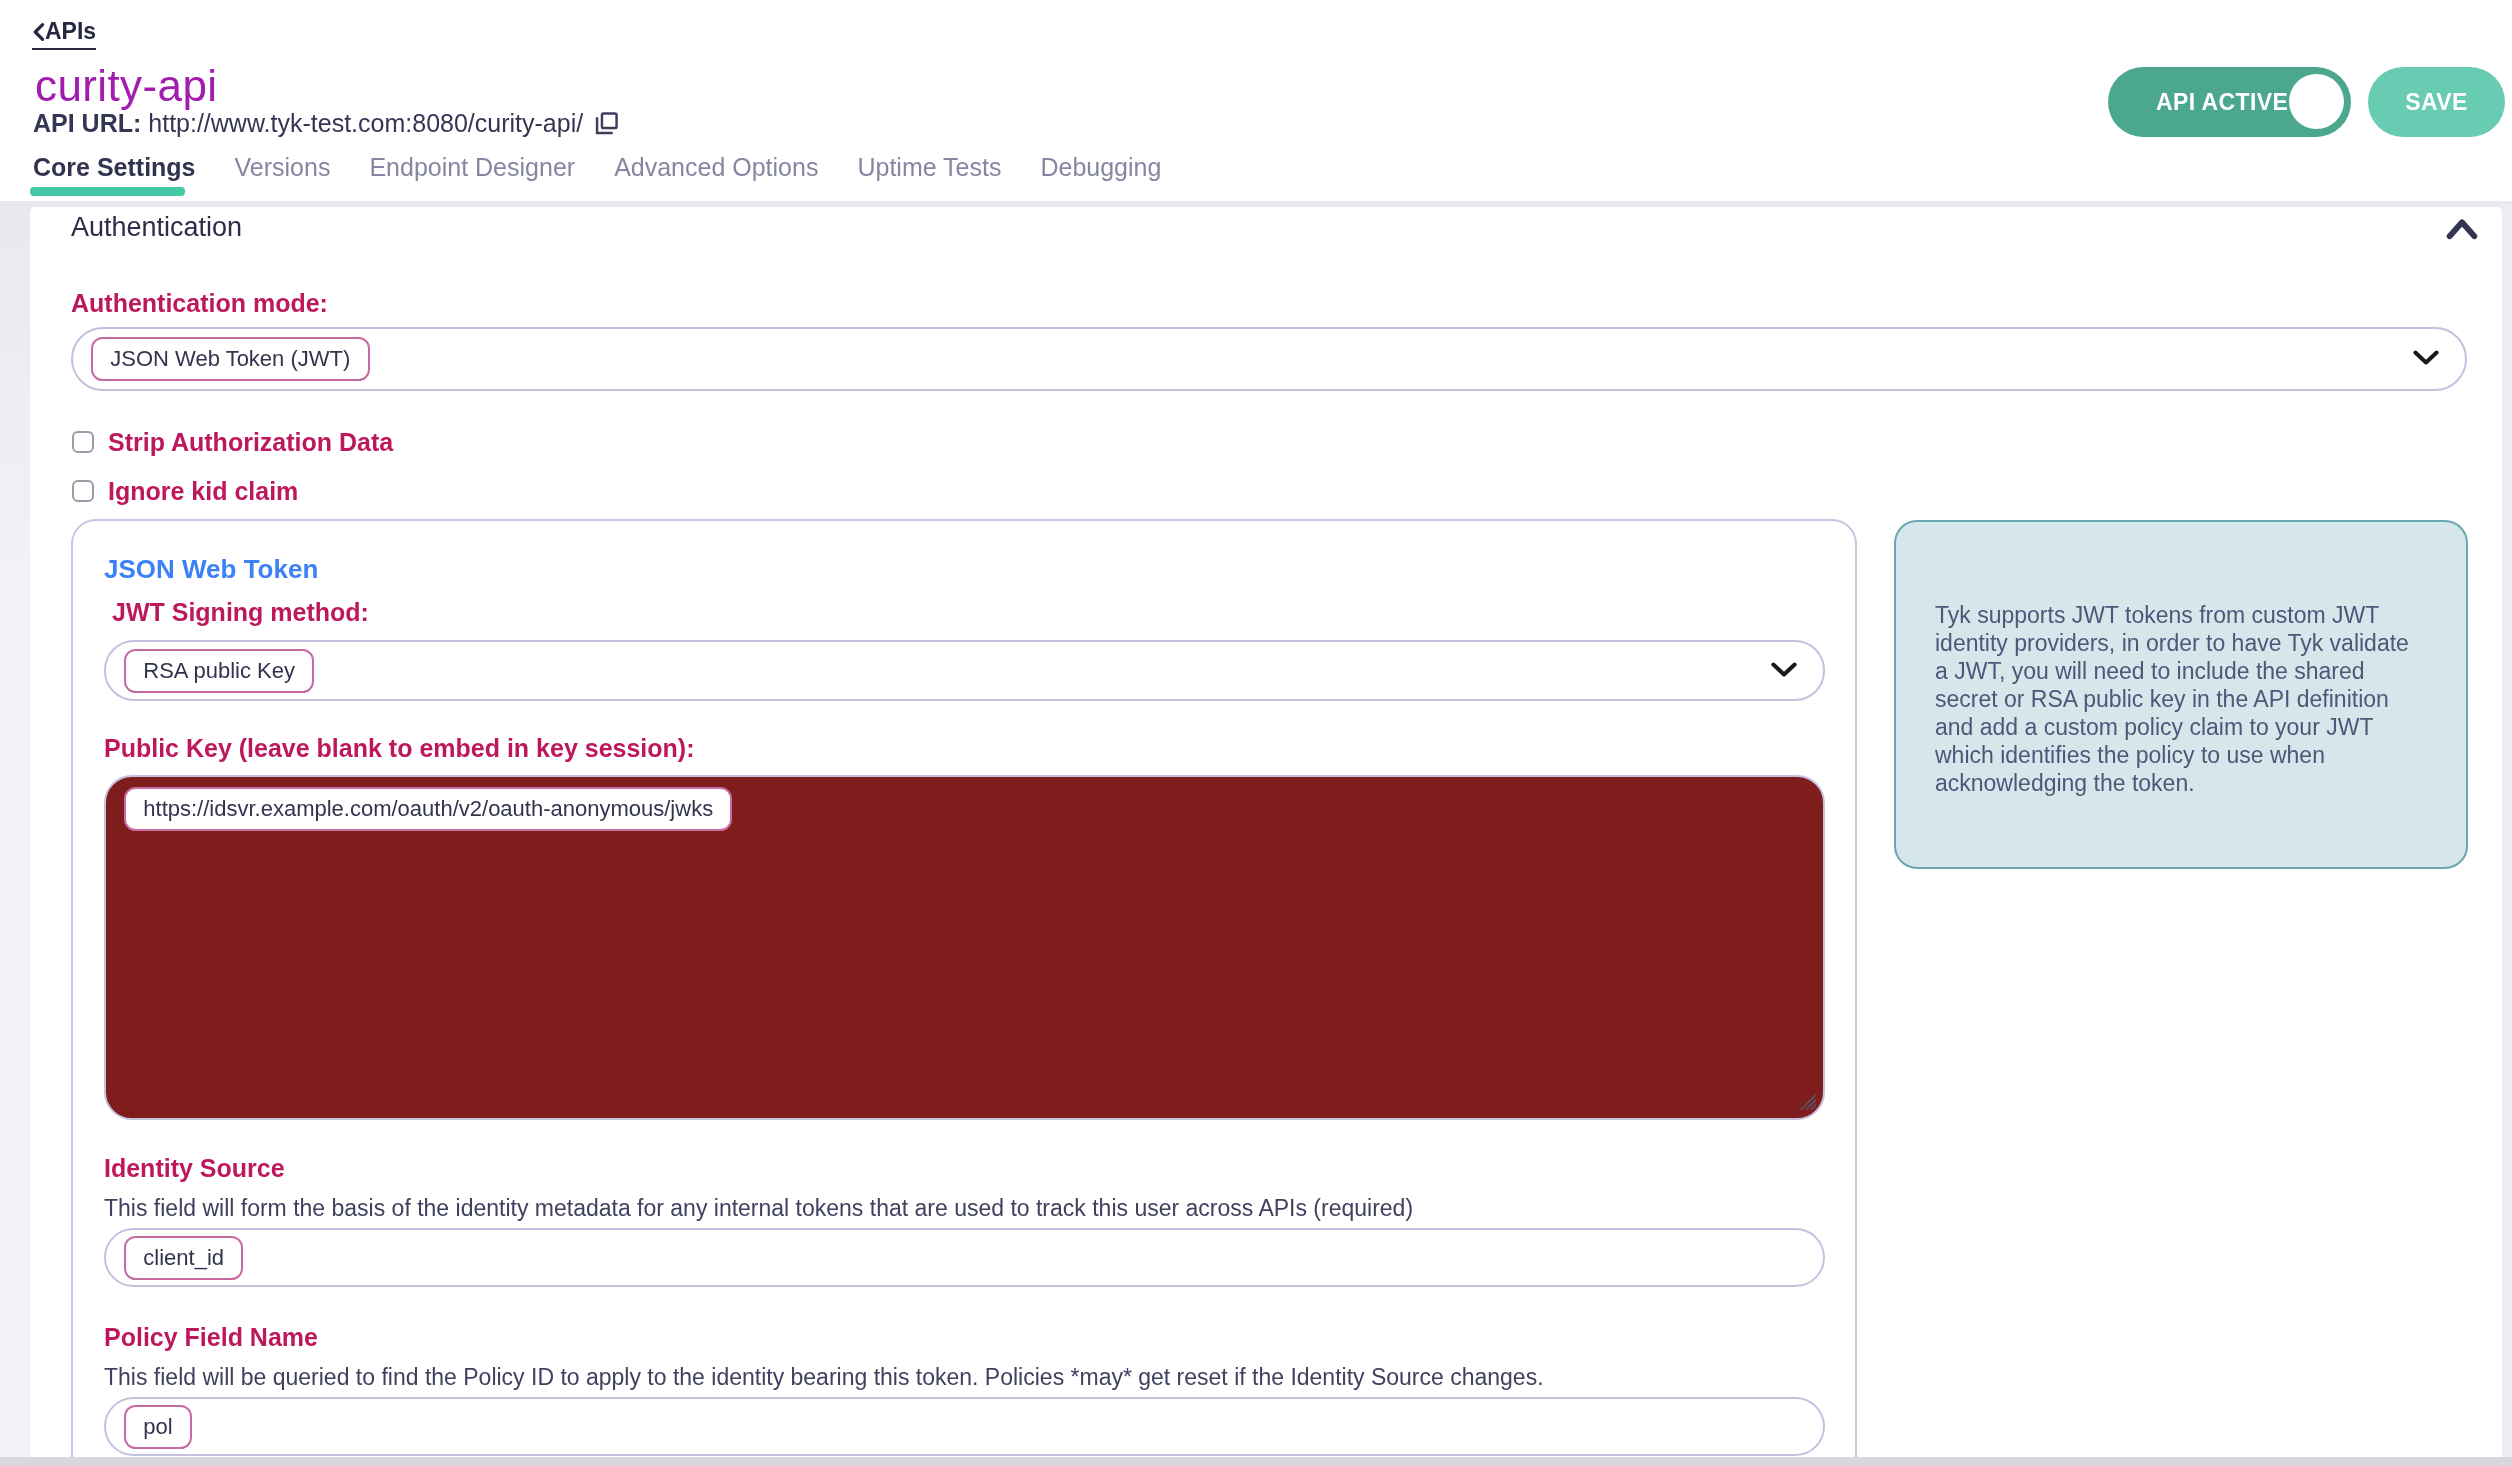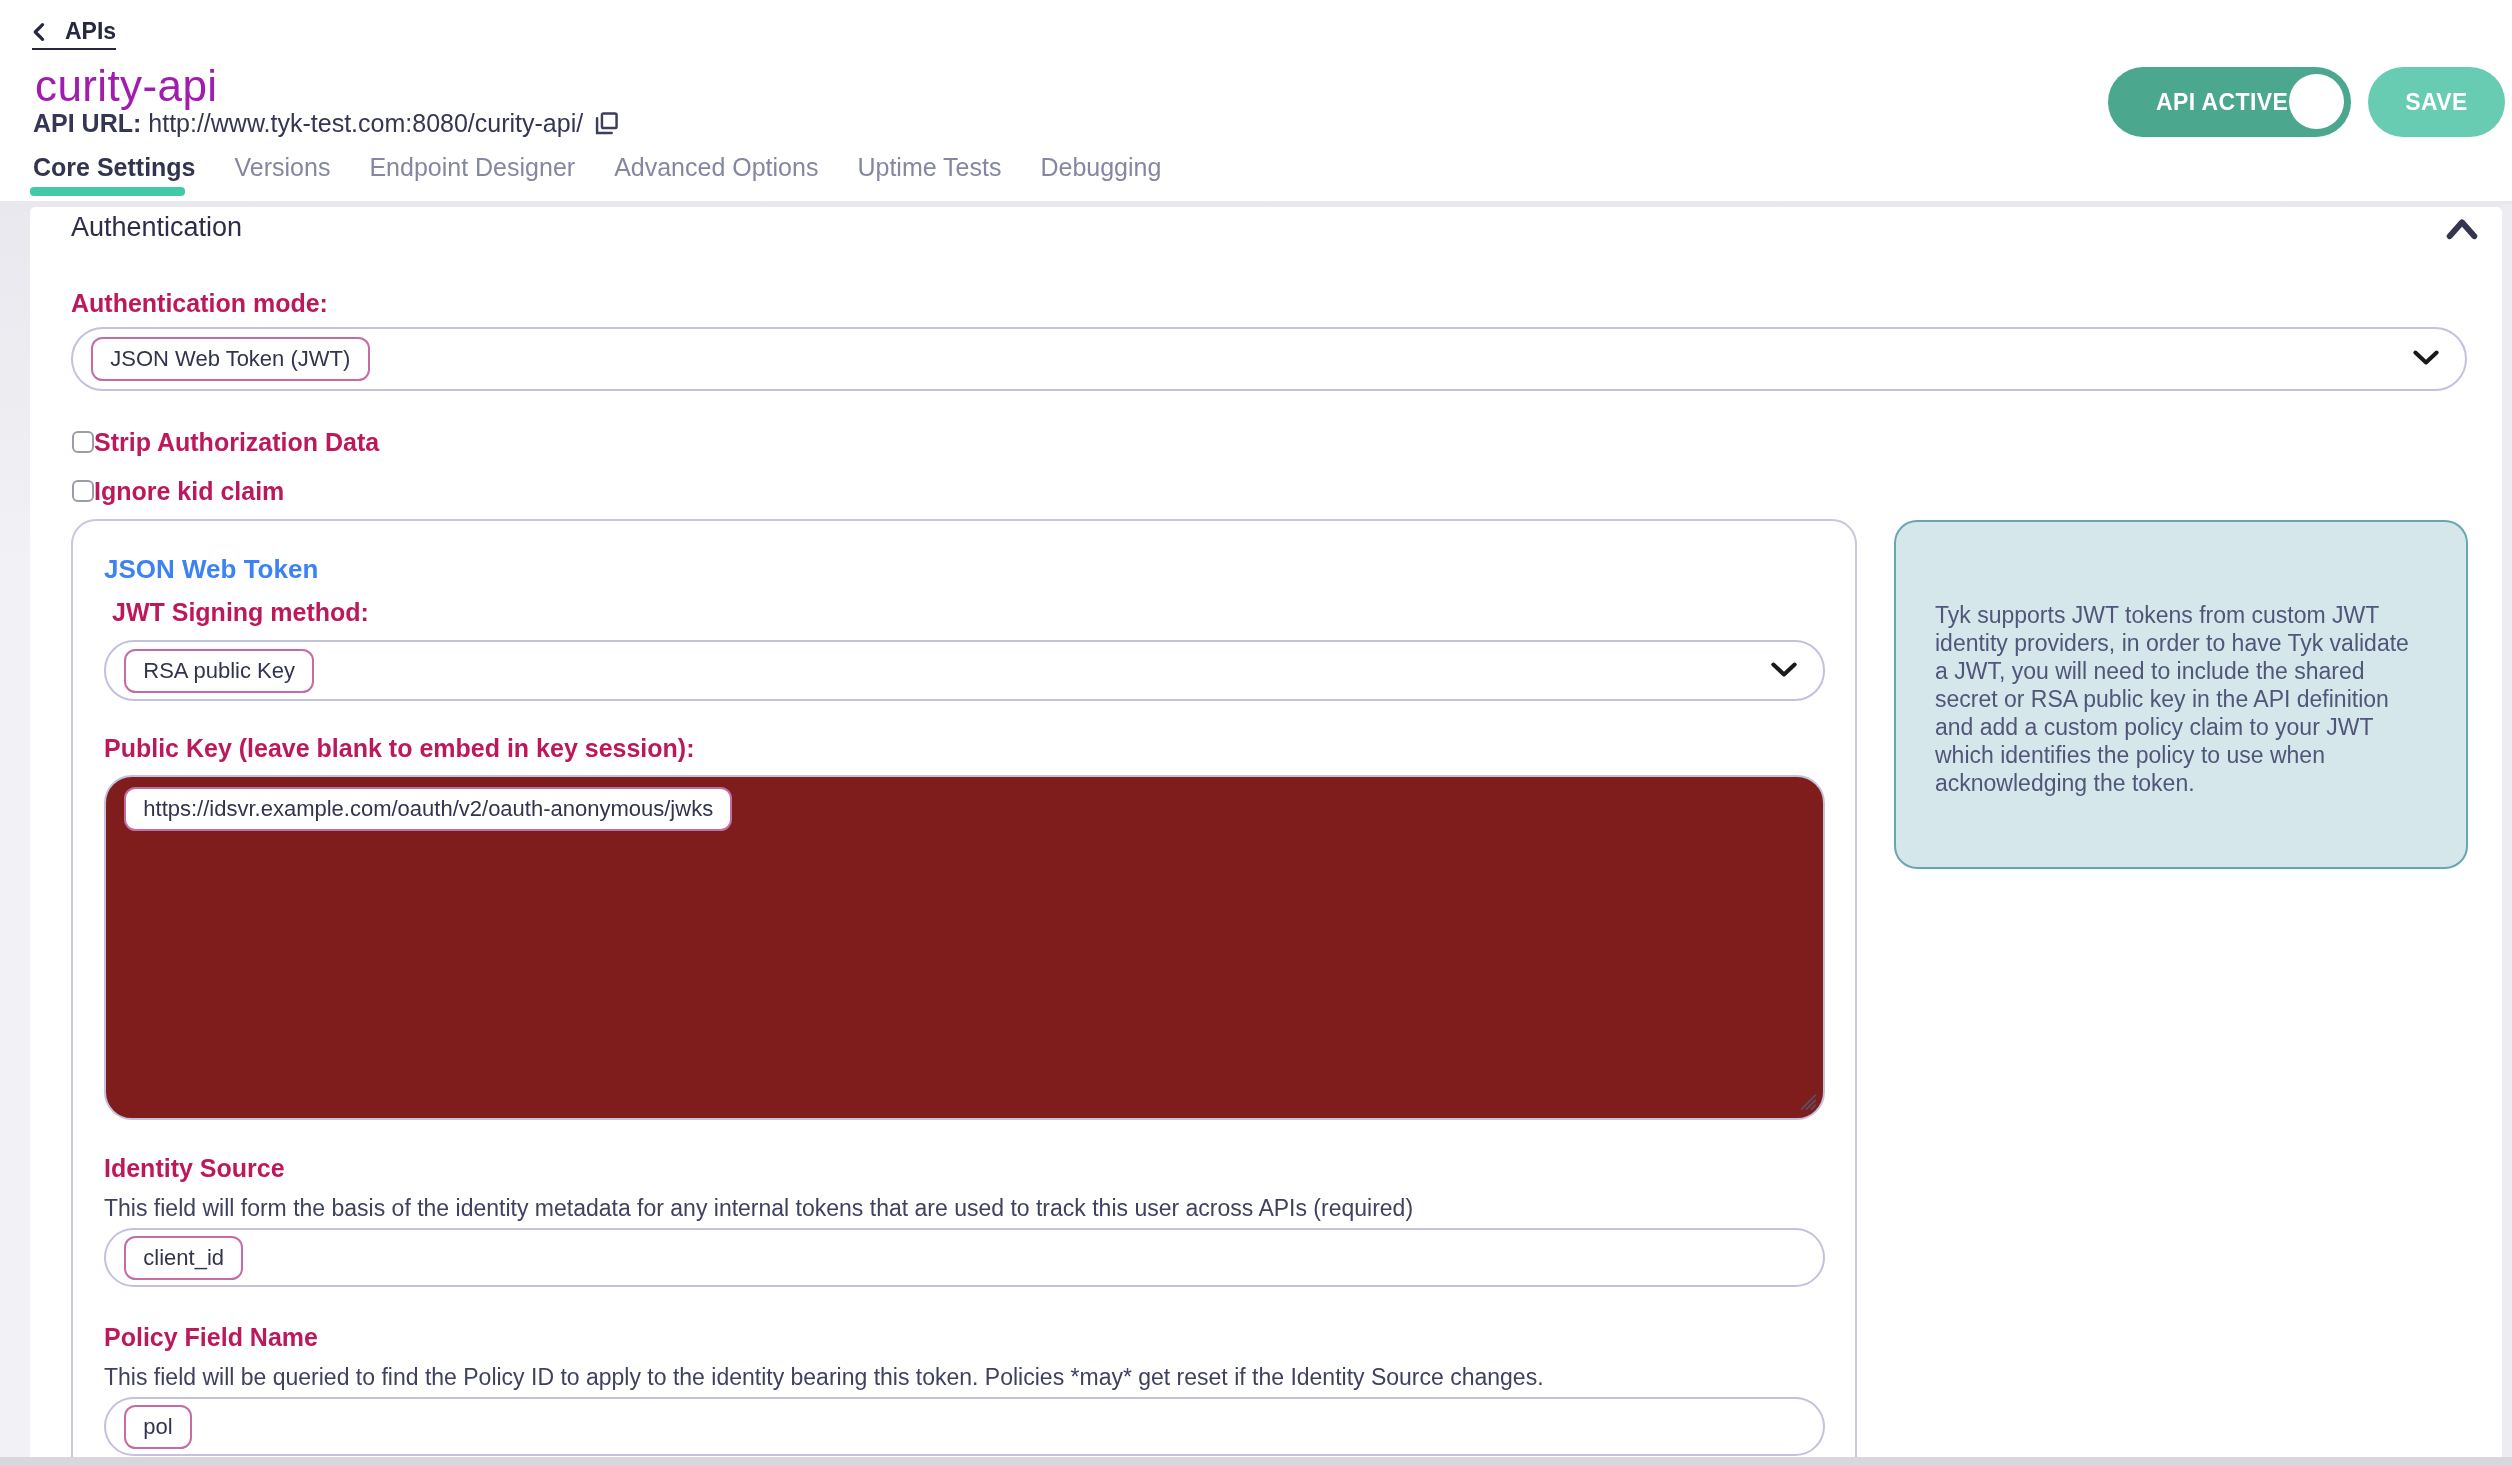--- a/index.html
+++ b/index.html
@@ -8,21 +8,21 @@
     font-family: "Liberation Sans", "DejaVu Sans", sans-serif;
     background: #ffffff;
     position: relative;
     color: #2B2D49;
   }
   .abs { position: absolute; }
 
   
   .breadcrumb {
     left: 32px; top: 18px;
-    display: inline-flex; align-items: center; gap: 20px;
+    display: inline-flex; align-items: center; gap: 0;
     font-size: 23px; font-weight: 700; color: #262840;
     border-bottom: 2.5px solid #262840; padding-bottom: 2.5px;
     cursor: pointer;
   }
   .page-title {
     left: 35px; top: 53px;
     font-size: 44px; font-weight: 400; color: #a21caf;
     letter-spacing: 0.4px;
     margin-top: 8px;
   }
@@ -92,21 +92,21 @@
   }
   .pill {
     display: inline-flex; align-items: center;
     height: 44px; padding: 0 17.3px;
     border: 2.5px solid #C76BA3; border-radius: 11.5px;
     background: #ffffff; font-size: 22px; color: #32344E; white-space: nowrap;
   }
   .select-chevron { position: absolute; right: 25px; top: 50%; transform: translateY(-50%); }
 
   .checkbox-row {
-    position: absolute; display: flex; align-items: center; cursor: pointer; justify-content: space-between;
+    position: absolute; display: flex; align-items: center; gap: 14px; cursor: pointer; justify-content: space-between;
   }
   .checkbox {
     width: 22px; height: 22px; border: 2.5px solid #9C9BA9; border-radius: 5.8px;
     background: #ffffff; flex: 0 0 auto;
   }
   .checkbox-row .field-label { font-weight: 600; }
 
   .jwt-panel {
     left: 71px; top: 519px; width: 1786px; height: 986px;
     border: 2.5px solid #C9C7E0; border-radius: 25px; background: #ffffff;

